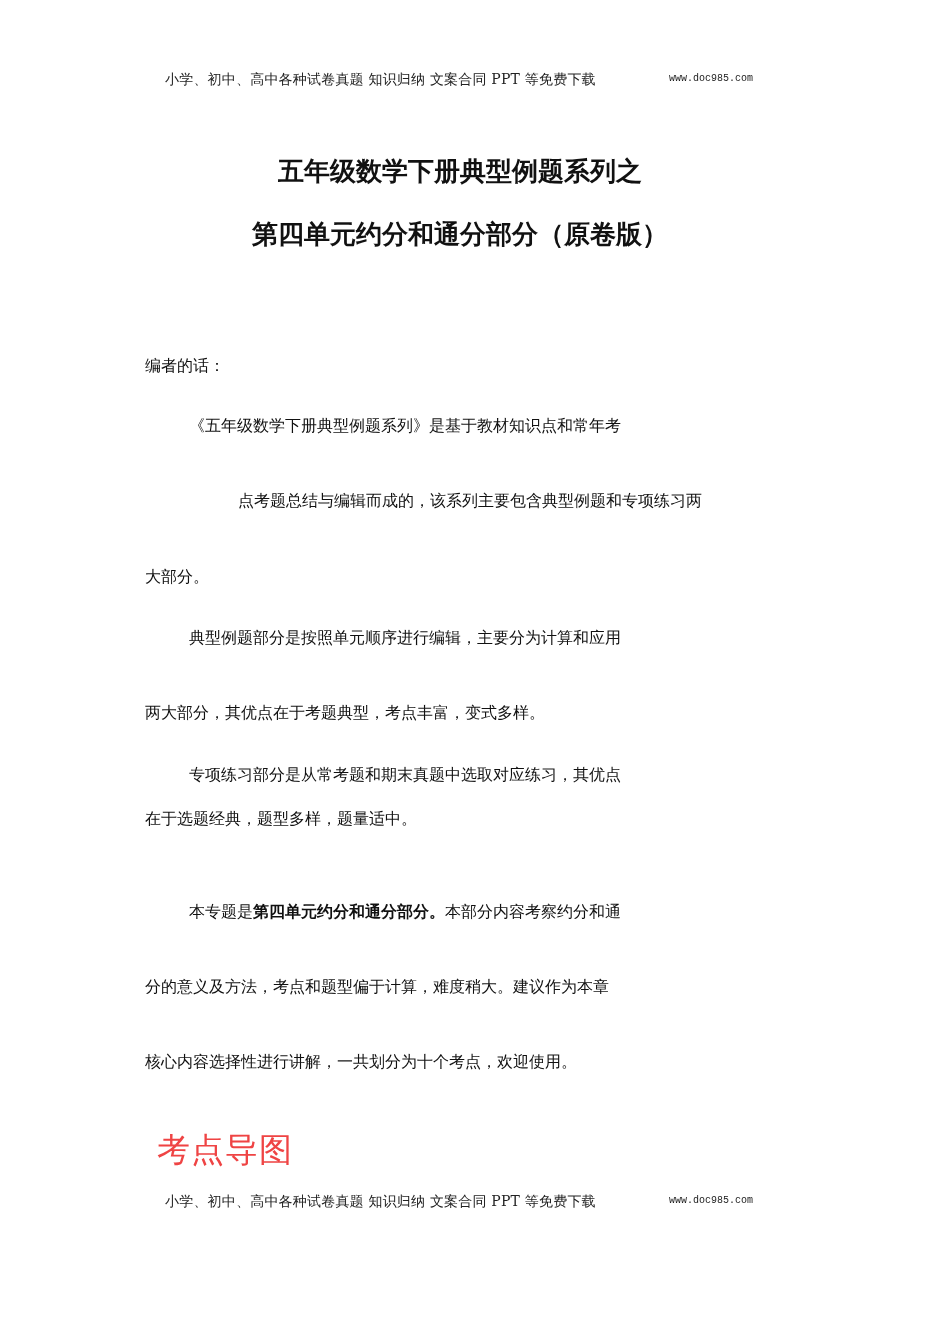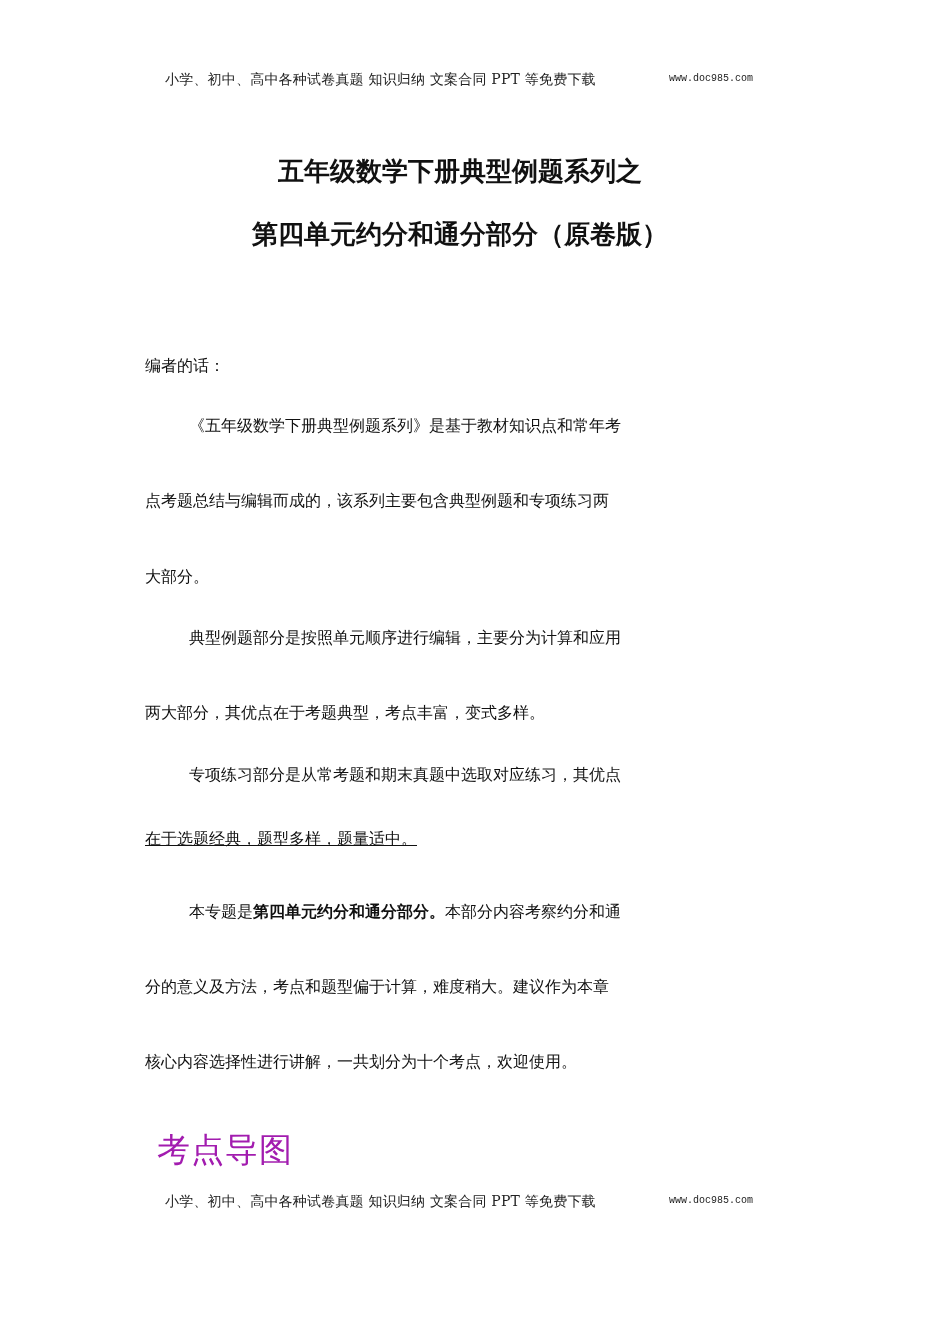--- a/index.html
+++ b/index.html
@@ -65,47 +65,47 @@
       white-space: nowrap;
     }
     .para.indent { left: 189px; }
     .para b { font-weight: bold; }
     .section-heading {
       position: absolute;
       left: 157px;
       top: 1128px;
       font-size: 33px;
       line-height: 44px;
-      color: #a21caf;
+      color: #ef4444;
       font-family: "DejaVu Serif", "Liberation Serif", serif;
       letter-spacing: 1px;
     }
   </style>
 </head>
 <body>
 
 <div class="header-line">
   <span class="left">小学、初中、高中各种试卷真题  知识归纳  文案合同  PPT 等免费下载</span>
   <span class="right">www.doc985.com</span>
 </div>
 
 <div class="title t1">五年级数学下册典型例题系列之</div>
 <div class="title t2">第四单元约分和通分部分（原卷版）</div>
 
 <div class="para" style="top:351px;">编者的话：</div>
 
 <div class="para indent" style="top:411px;">《五年级数学下册典型例题系列》是基于教材知识点和常年考</div>
-<div class="para" style="top:486px;">点考题总结与编辑而成的，该系列主要包含典型例题和专项练习两</div>
+<div class="para" style="top:486px;text-align:center;">点考题总结与编辑而成的，该系列主要包含典型例题和专项练习两</div>
 <div class="para" style="top:562px;">大部分。</div>
 
 <div class="para indent" style="top:623px;">典型例题部分是按照单元顺序进行编辑，主要分为计算和应用</div>
 <div class="para" style="top:698px;">两大部分，其优点在于考题典型，考点丰富，变式多样。</div>
 
 <div class="para indent" style="top:760px;">专项练习部分是从常考题和期末真题中选取对应练习，其优点</div>
-<div class="para" style="top:824px;text-decoration:underline;">在于选题经典，题型多样，题量适中。</div>
+<div class="para" style="top:804px;">在于选题经典，题型多样，题量适中。</div>
 
 <div class="para indent" style="top:897px;">
   <span>本专题是</span><b>第四单元约分和通分部分。</b><span>本部分内容考察约分和通</span>
 </div>
 <div class="para" style="top:972px;">分的意义及方法，考点和题型偏于计算，难度稍大。建议作为本章</div>
 <div class="para" style="top:1047px;">核心内容选择性进行讲解，一共划分为十个考点，欢迎使用。</div>
 
 <div class="section-heading">考点导图</div>
 
 <div class="header-line footer-line">

